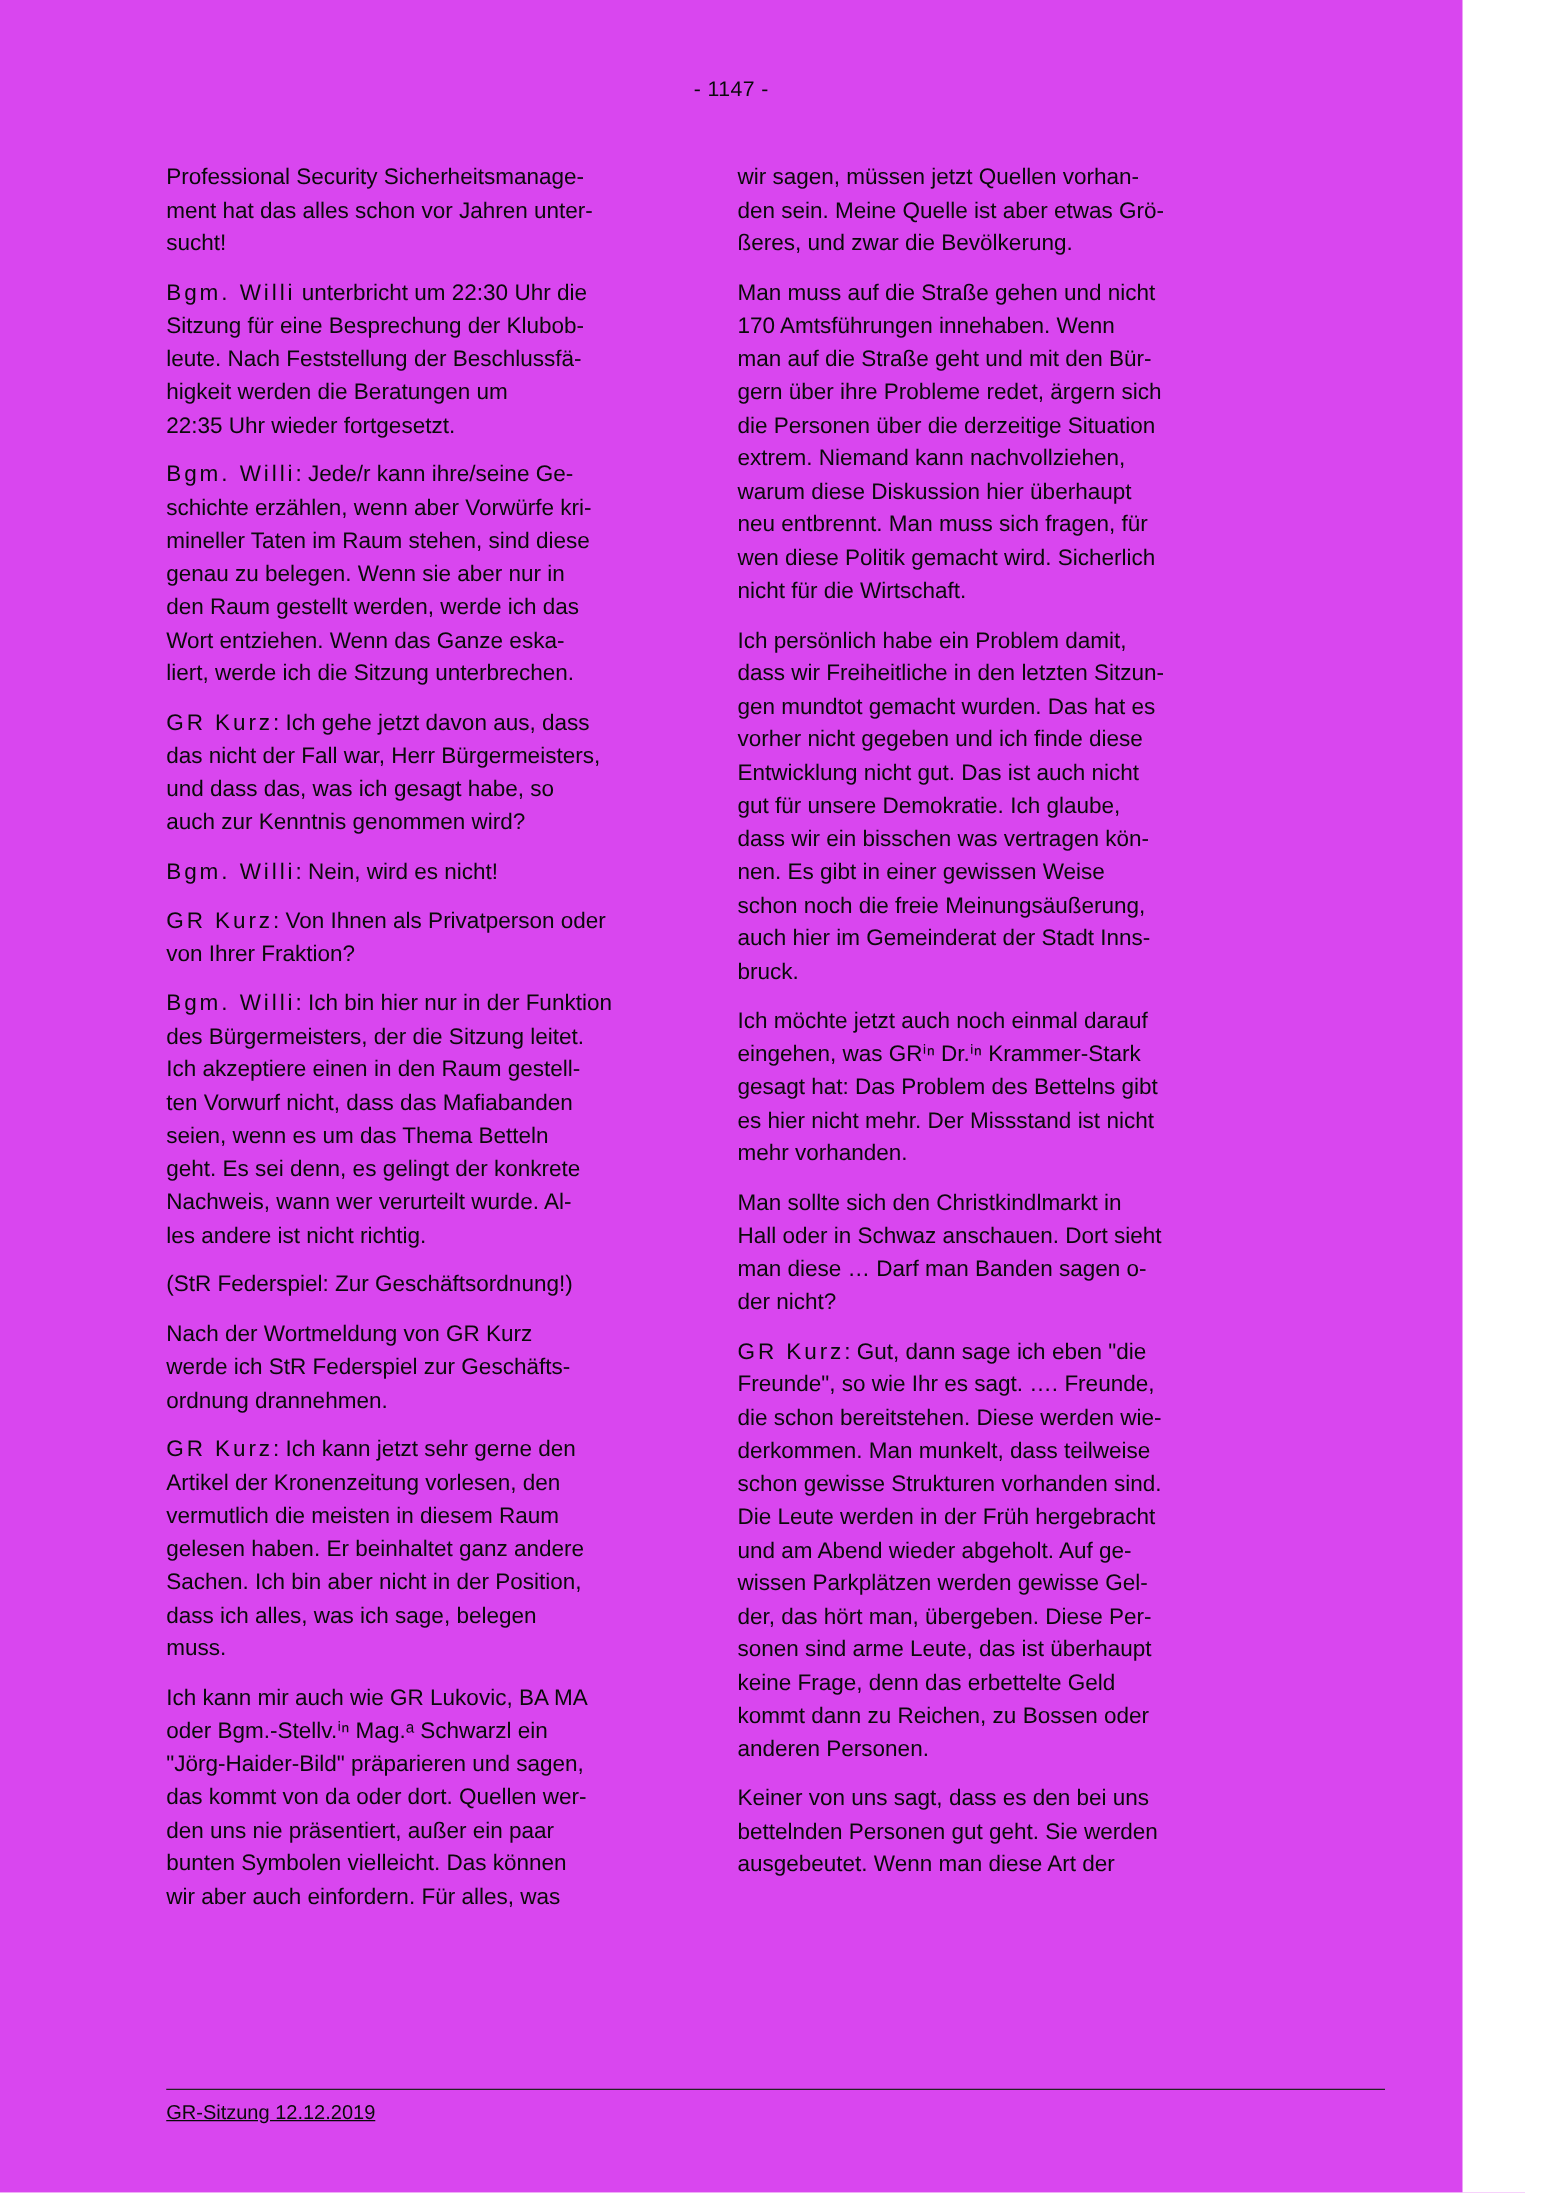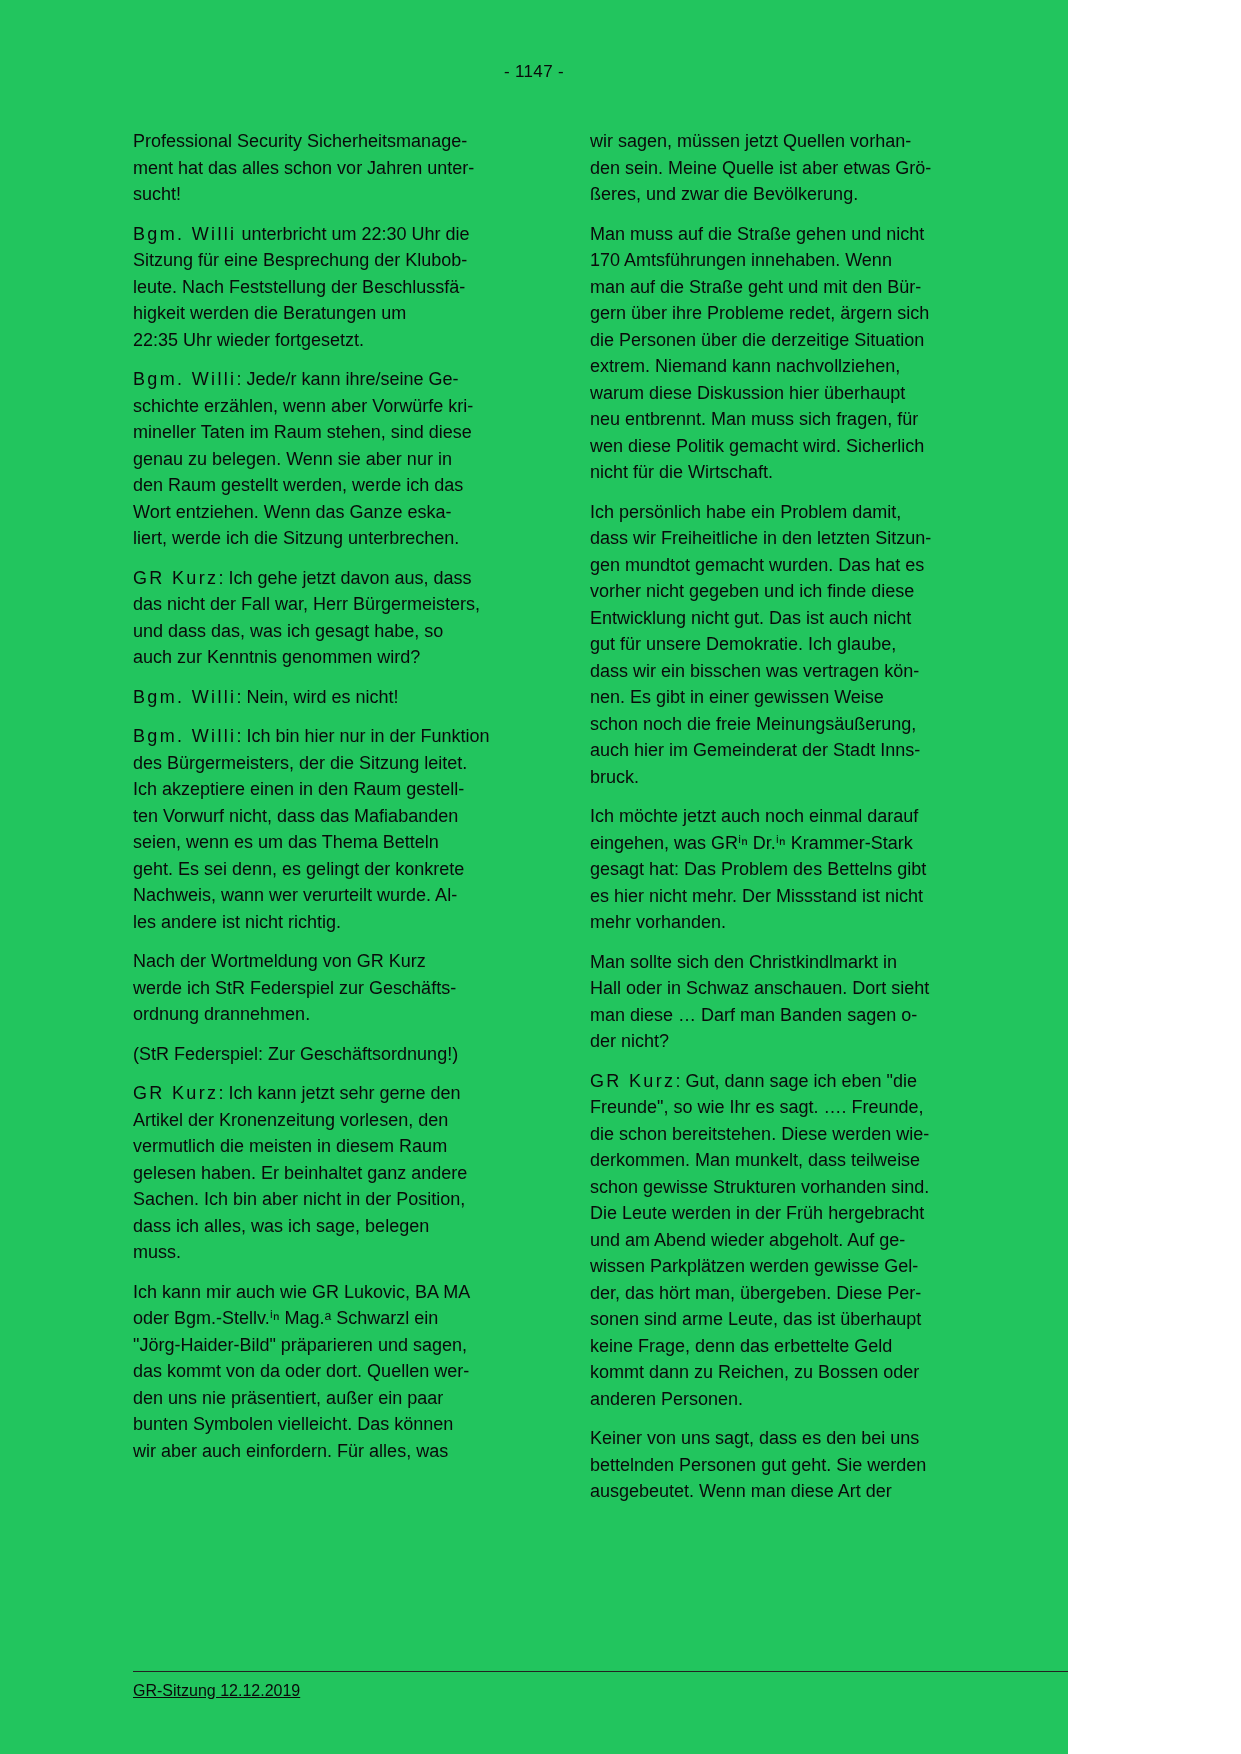--- a/index.html
+++ b/index.html
@@ -2,23 +2,23 @@
 <html><head>
 <meta charset="utf-8">
 <style>
   html, body {
     margin: 0;
     padding: 0;
     background: #ffffff;
   }
   .page {
     position: relative;
-    width: 1068px;
+    width: 1170px;
     height: 1754px;
-    background: #22c55e;
+    background: #d946ef;
     font-family: "Liberation Sans", "DejaVu Sans", sans-serif;
     color: #0a0a0a;
     overflow: hidden;
   }
   .page-number {
     position: absolute;
     top: 62px;
     left: 0;
     right: 0;
     text-align: center;
@@ -84,32 +84,34 @@
 mineller Taten im Raum stehen, sind diese
 genau zu belegen. Wenn sie aber nur in
 den Raum gestellt werden, werde ich das
 Wort entziehen. Wenn das Ganze eska-
 liert, werde ich die Sitzung unterbrechen.</span></p>
         <p class="para"><span class="speaker">GR Kurz</span><span>: Ich gehe jetzt davon aus, dass
 das nicht der Fall war, Herr Bürgermeisters,
 und dass das, was ich gesagt habe, so
 auch zur Kenntnis genommen wird?</span></p>
         <p class="para"><span class="speaker">Bgm. Willi</span><span>: Nein, wird es nicht!</span></p>
+        <p class="para"><span class="speaker">GR Kurz</span><span>: Von Ihnen als Privatperson oder
+von Ihrer Fraktion?</span></p>
         <p class="para"><span class="speaker">Bgm. Willi</span><span>: Ich bin hier nur in der Funktion
 des Bürgermeisters, der die Sitzung leitet.
 Ich akzeptiere einen in den Raum gestell-
 ten Vorwurf nicht, dass das Mafiabanden
 seien, wenn es um das Thema Betteln
 geht. Es sei denn, es gelingt der konkrete
 Nachweis, wann wer verurteilt wurde. Al-
 les andere ist nicht richtig.</span></p>
+        <p class="para"><span>(StR Federspiel: Zur Geschäftsordnung!)</span></p>
         <p class="para"><span>Nach der Wortmeldung von GR Kurz
 werde ich StR Federspiel zur Geschäfts-
 ordnung drannehmen.</span></p>
-        <p class="para"><span>(StR Federspiel: Zur Geschäftsordnung!)</span></p>
         <p class="para"><span class="speaker">GR Kurz</span><span>: Ich kann jetzt sehr gerne den
 Artikel der Kronenzeitung vorlesen, den
 vermutlich die meisten in diesem Raum
 gelesen haben. Er beinhaltet ganz andere
 Sachen. Ich bin aber nicht in der Position,
 dass ich alles, was ich sage, belegen
 muss.</span></p>
         <p class="para"><span>Ich kann mir auch wie GR Lukovic, BA MA
 oder Bgm.-Stellv.ⁱⁿ Mag.ᵃ Schwarzl ein
 "Jörg-Haider-Bild" präparieren und sagen,

